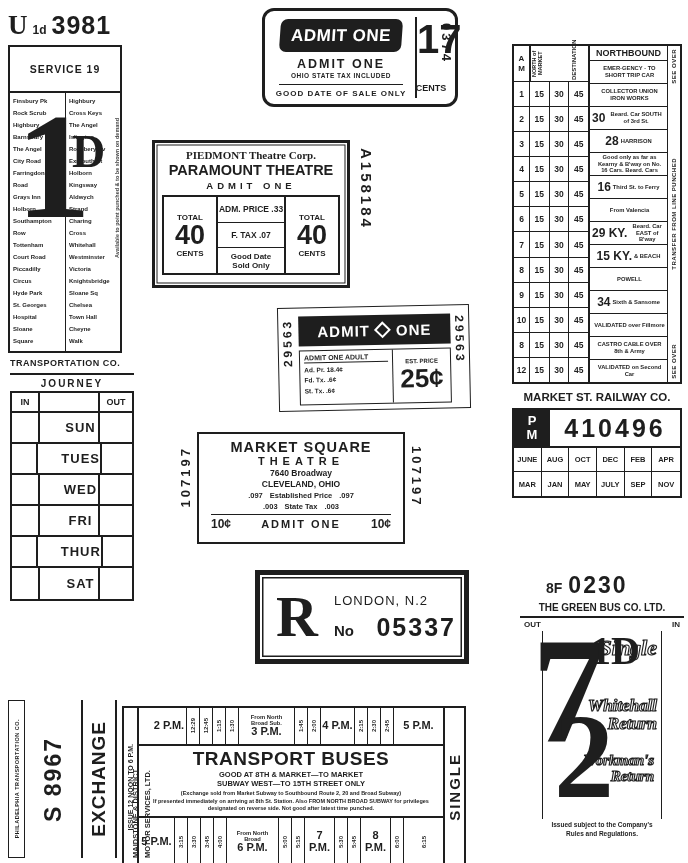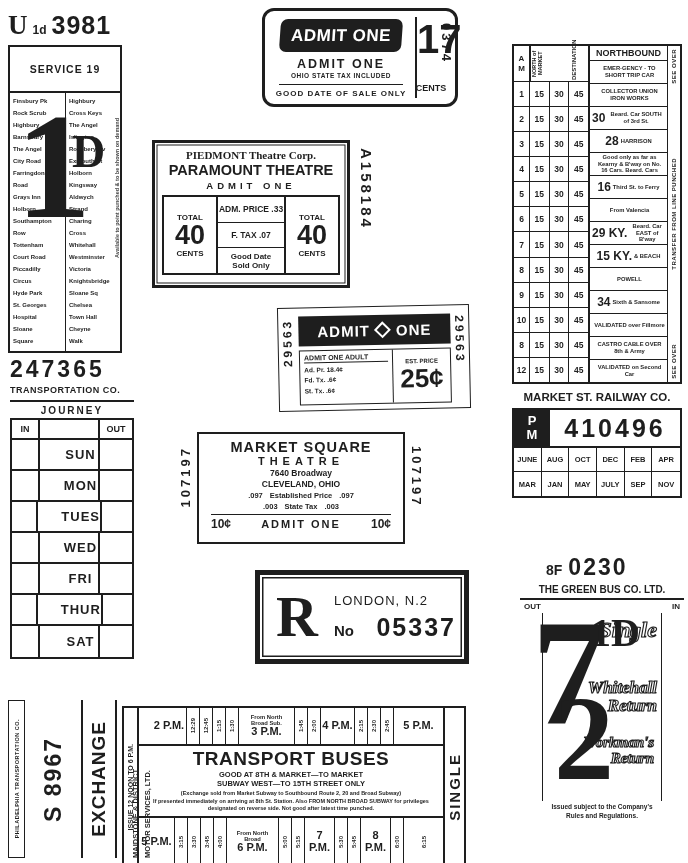--- a/index.html
+++ b/index.html
@@ -146,21 +146,21 @@
   #ti { left:255px; top:570px; width:214px; height:94px; border:5px solid var(--ink);
     box-shadow:inset 0 0 0 2px #fff, inset 0 0 0 3.5px var(--ink); display:flex; align-items:center; }
   .ti-r { width:74px; text-align:center; font-size:58px; font-weight:bold; line-height:1; font-family:"Liberation Serif", serif; }
   .ti-right { flex:1; padding-right:8px; }
   .ti-city { text-align:left; font-size:13px; font-weight:normal; letter-spacing:1px; margin-bottom:5px; }
   .ti-no { display:flex; align-items:baseline; justify-content:space-between; gap:3px; }
   .ti-no .lbl { font-size:15px; font-weight:bold; }
   .ti-no .num { font-size:25px; font-weight:bold; letter-spacing:2px; }
 
   
-  #tj { left:520px; top:554px; width:164px; height:278px; }
+  #tj { left:520px; top:572px; width:164px; height:278px; }
   .tj-head { display:flex; align-items:baseline; gap:6px; padding-left:26px; }
   .tj-pre { font-size:14px; font-weight:bold; }
   .tj-ser { font-size:23px; font-weight:bold; letter-spacing:2px; }
   .tj-co { font-size:10.5px; font-weight:bold; text-align:center; margin-top:2px; transform:scaleX(.95); }
   .tj-oi { display:flex; justify-content:space-between; font-size:8px; font-weight:bold; padding:2px 4px 0; border-top:2px solid var(--ink); margin-top:3px; }
   .tj-body { position:relative; height:188px; margin-top:2px; }
   .tj-vl { position:absolute; left:22px; top:0; bottom:0; border-left:1.5px solid var(--ink); }
   .tj-vr { position:absolute; right:22px; top:0; bottom:0; border-left:1.5px solid var(--ink); }
   .tj-outline { font-family:"Liberation Serif", serif; font-style:italic; font-weight:bold;
     color:#fff; -webkit-text-stroke:1.1px var(--ink); text-shadow:0 0 1px var(--ink); }
@@ -499,37 +499,31 @@
     <span class="tf-m">MAR</span>
     <span class="tf-m">JAN</span>
     <span class="tf-m">MAY</span>
     <span class="tf-m">JULY</span>
     <span class="tf-m">SEP</span>
     <span class="tf-m">NOV</span>
   </div>
 </div>
 
 <div class="tk" id="tg">
-  <div class="tg-serial">247365</div>
   <div class="tg-co">TRANSPORTATION CO.</div>
   <div class="tg-journey">JOURNEY</div>
   <div class="tg-table">
     <div class="tg-hd">
       <span class="i">IN</span>
       <span class="mid"></span>
       <span class="o">OUT</span>
     </div>
     <div class="tg-row">
         <span class="i"></span>
         <span class="day">SUN</span>
-        <span class="o"></span>
-      </div>
-    <div class="tg-row">
-        <span class="i"></span>
-        <span class="day">MON</span>
         <span class="o"></span>
       </div>
     <div class="tg-row">
         <span class="i"></span>
         <span class="day">TUES</span>
         <span class="o"></span>
       </div>
     <div class="tg-row">
         <span class="i"></span>
         <span class="day">WED</span>

